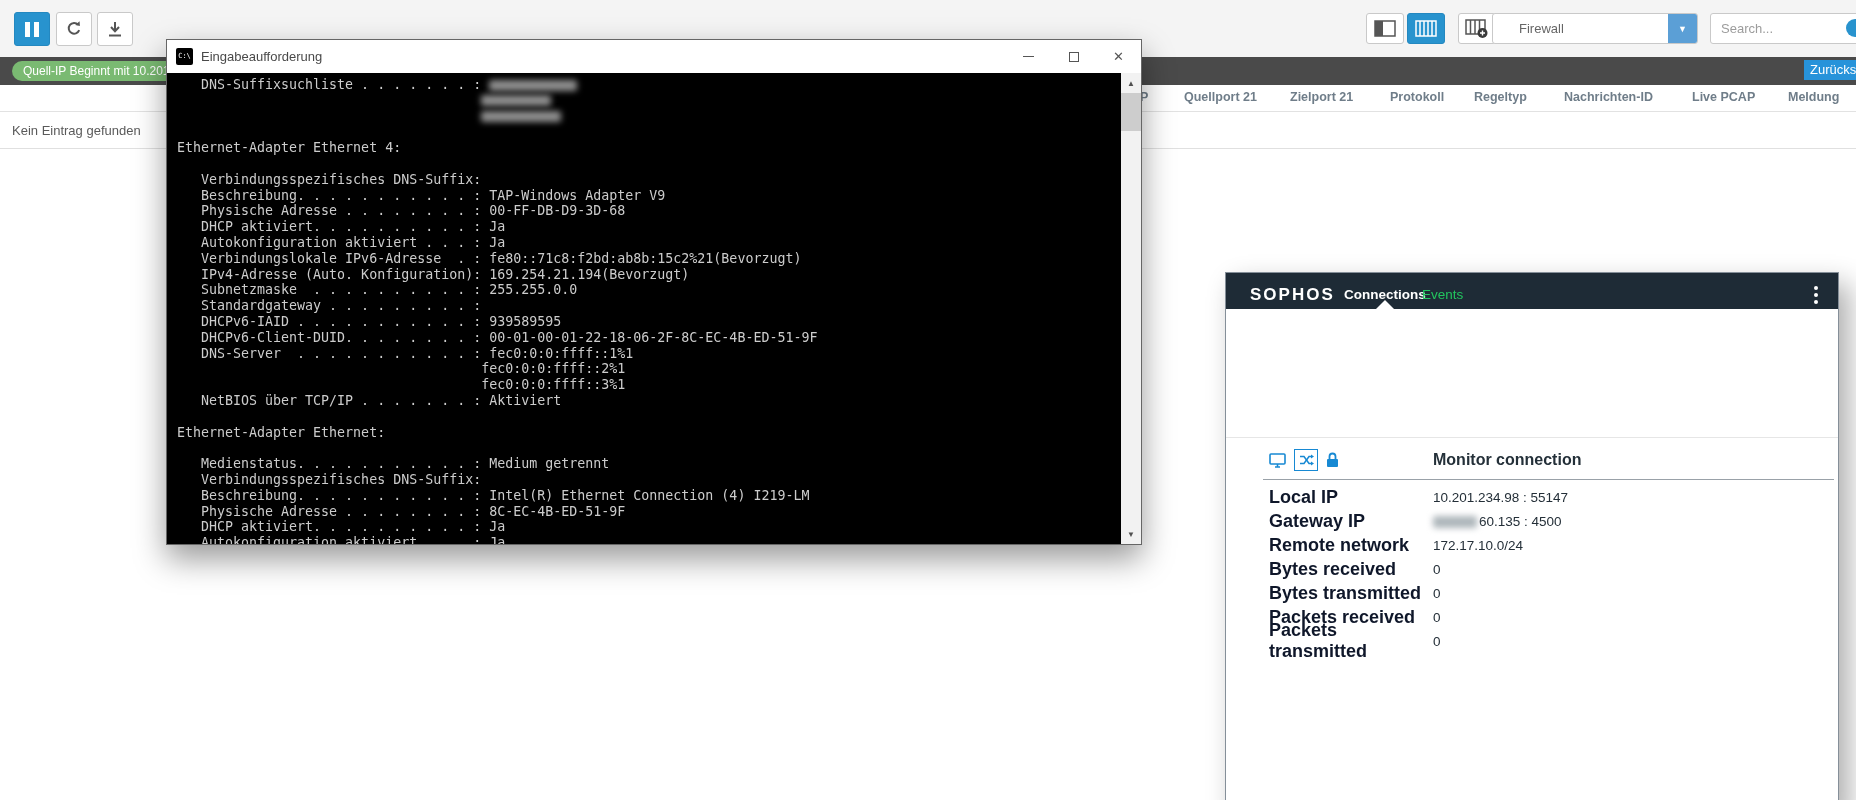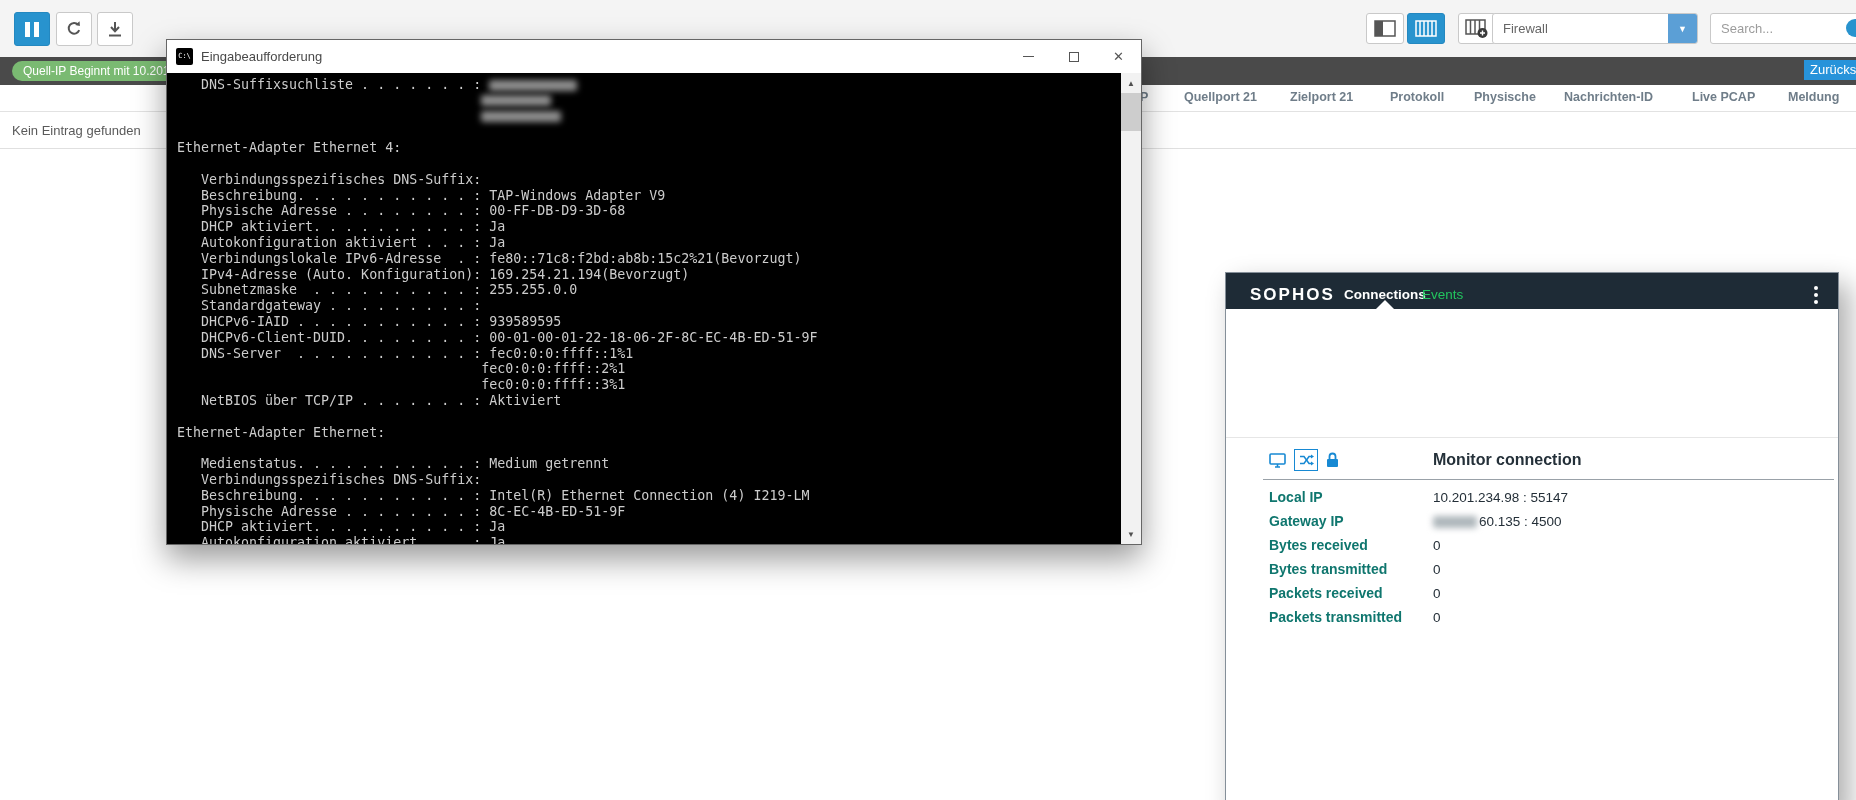--- a/index.html
+++ b/index.html
@@ -10,21 +10,21 @@
   .topbar{position:absolute;left:0;top:0;width:1856px;height:57px;background:#f4f4f4;}
   .tbtn{position:absolute;top:12px;width:36px;height:34px;background:#fff;border:1px solid #c9c9c9;
         border-radius:3px;box-sizing:border-box;display:flex;align-items:center;justify-content:center;cursor:pointer;}
   .tbtn.blue{background:#2893ce;border-color:#2488c0;}
   .pausebars{display:flex;gap:4px;}
   .pausebars i{display:block;width:5px;height:15px;background:#fff;}
   .viewbtn{position:absolute;top:13px;width:38px;height:31px;background:#fff;border:1px solid #c9c9c9;
         border-radius:3px;box-sizing:border-box;display:flex;align-items:center;justify-content:center;cursor:pointer;}
   .viewbtn.active{background:#2893ce;border-color:#2488c0;}
   .dropdown{position:absolute;left:1492px;top:13px;width:206px;height:31px;background:#fff;border:1px solid #c9c9c9;
-        border-radius:3px;box-sizing:border-box;display:flex;align-items:center;cursor:pointer;}
+        border-radius:3px;box-sizing:border-box;display:flex;align-items:center;cursor:pointer;padding-left:16px;}
   .dropdown .val{flex:1;padding-left:10px;font-size:13px;color:#666;}
   .dropdown .arrow{width:29px;height:29px;background:#5b9fd6;border-radius:0 2px 2px 0;
         display:flex;align-items:center;justify-content:center;color:#fff;font-size:9px;}
   .searchbox{position:absolute;left:1710px;top:13px;width:170px;height:31px;box-sizing:border-box;
         border:1px solid #c9c9c9;border-radius:3px;background:#fff;padding:0 10px;font-size:13px;color:#444;
         font-family:"Liberation Sans",sans-serif;outline:none;}
   .searchbox::placeholder{color:#9c9c9c;}
   .searchgo{position:absolute;left:1846px;top:19px;width:18px;height:18px;border-radius:50%;background:#2893ce;}
 
   
@@ -93,21 +93,21 @@
   .disconnect{position:absolute;left:481px;top:44px;width:80px;height:27px;background:#1688d2;border:none;border-radius:3px;
        color:#fff;font-size:12.5px;font-weight:700;cursor:pointer;font-family:"Liberation Sans",sans-serif;}
   .sph-divider{position:absolute;left:0;top:164px;right:0;height:1px;background:#e6e6e6;}
   .panel-icons{position:absolute;left:43px;top:176px;display:flex;align-items:center;gap:8px;}
   .icon-box{width:24px;height:22px;border:1px solid #1789d3;box-sizing:border-box;display:flex;align-items:center;justify-content:center;cursor:pointer;}
   .icon-plain{display:flex;align-items:center;justify-content:center;cursor:pointer;}
   .panel-title{position:absolute;left:207px;top:178px;font-size:16px;font-weight:700;color:#243039;}
   .panel-hr{position:absolute;left:37px;top:206px;width:571px;height:1px;background:#99a1a8;}
   .mrows{position:absolute;left:0;top:212px;right:0;}
   .mrow{height:24px;display:flex;align-items:center;padding-left:43px;}
-  .mlabel{width:164px;font-size:14px;font-weight:700;color:#0f766e;}
+  .mlabel{width:164px;font-size:18px;font-weight:700;color:#0f172a;}
   .mvalue{font-size:13.5px;color:#242f38;}
   .redact2{display:inline-block;width:44px;height:12px;background:#aeb6bb;filter:blur(3px);border-radius:2px;
        vertical-align:middle;margin-right:2px;}
 </style>
 </head>
 <body>
 
 <div class="app">
 
   <div class="topbar">
@@ -164,21 +164,21 @@
     <span class="chip">Quell-IP Beginnt mit 10.201</span>
     <span class="chip-chevron">›</span>
     <span class="resetlink">Zurückse</span>
   </div>
 
   <div class="colheaders">
       <span>P</span>
       <span>Quellport 21</span>
       <span>Zielport 21</span>
       <span>Protokoll</span>
-      <span>Physische</span>
+      <span>Regeltyp</span>
       <span>Nachrichten-ID</span>
       <span>Live PCAP</span>
       <span>Meldung</span>
     </div>
 
   <div class="emptyrow">
     <span>Kein Eintrag gefunden</span>
   </div>
 
   <div class="cmd">
@@ -251,20 +251,24 @@
     <div class="mrows">
         <div class="mrow">
           <span class="mlabel">Local IP</span>
           <span class="mvalue">10.201.234.98 : 55147</span>
         </div>
         <div class="mrow">
           <span class="mlabel">Gateway IP</span>
           <span class="mvalue"><span class="redact2"></span>60.135 : 4500</span>
         </div>
         <div class="mrow">
+          <span class="mlabel">Remote network</span>
+          <span class="mvalue">172.17.10.0/24</span>
+        </div>
+        <div class="mrow">
           <span class="mlabel">Bytes received</span>
           <span class="mvalue">0</span>
         </div>
         <div class="mrow">
           <span class="mlabel">Bytes transmitted</span>
           <span class="mvalue">0</span>
         </div>
         <div class="mrow">
           <span class="mlabel">Packets received</span>
           <span class="mvalue">0</span>

